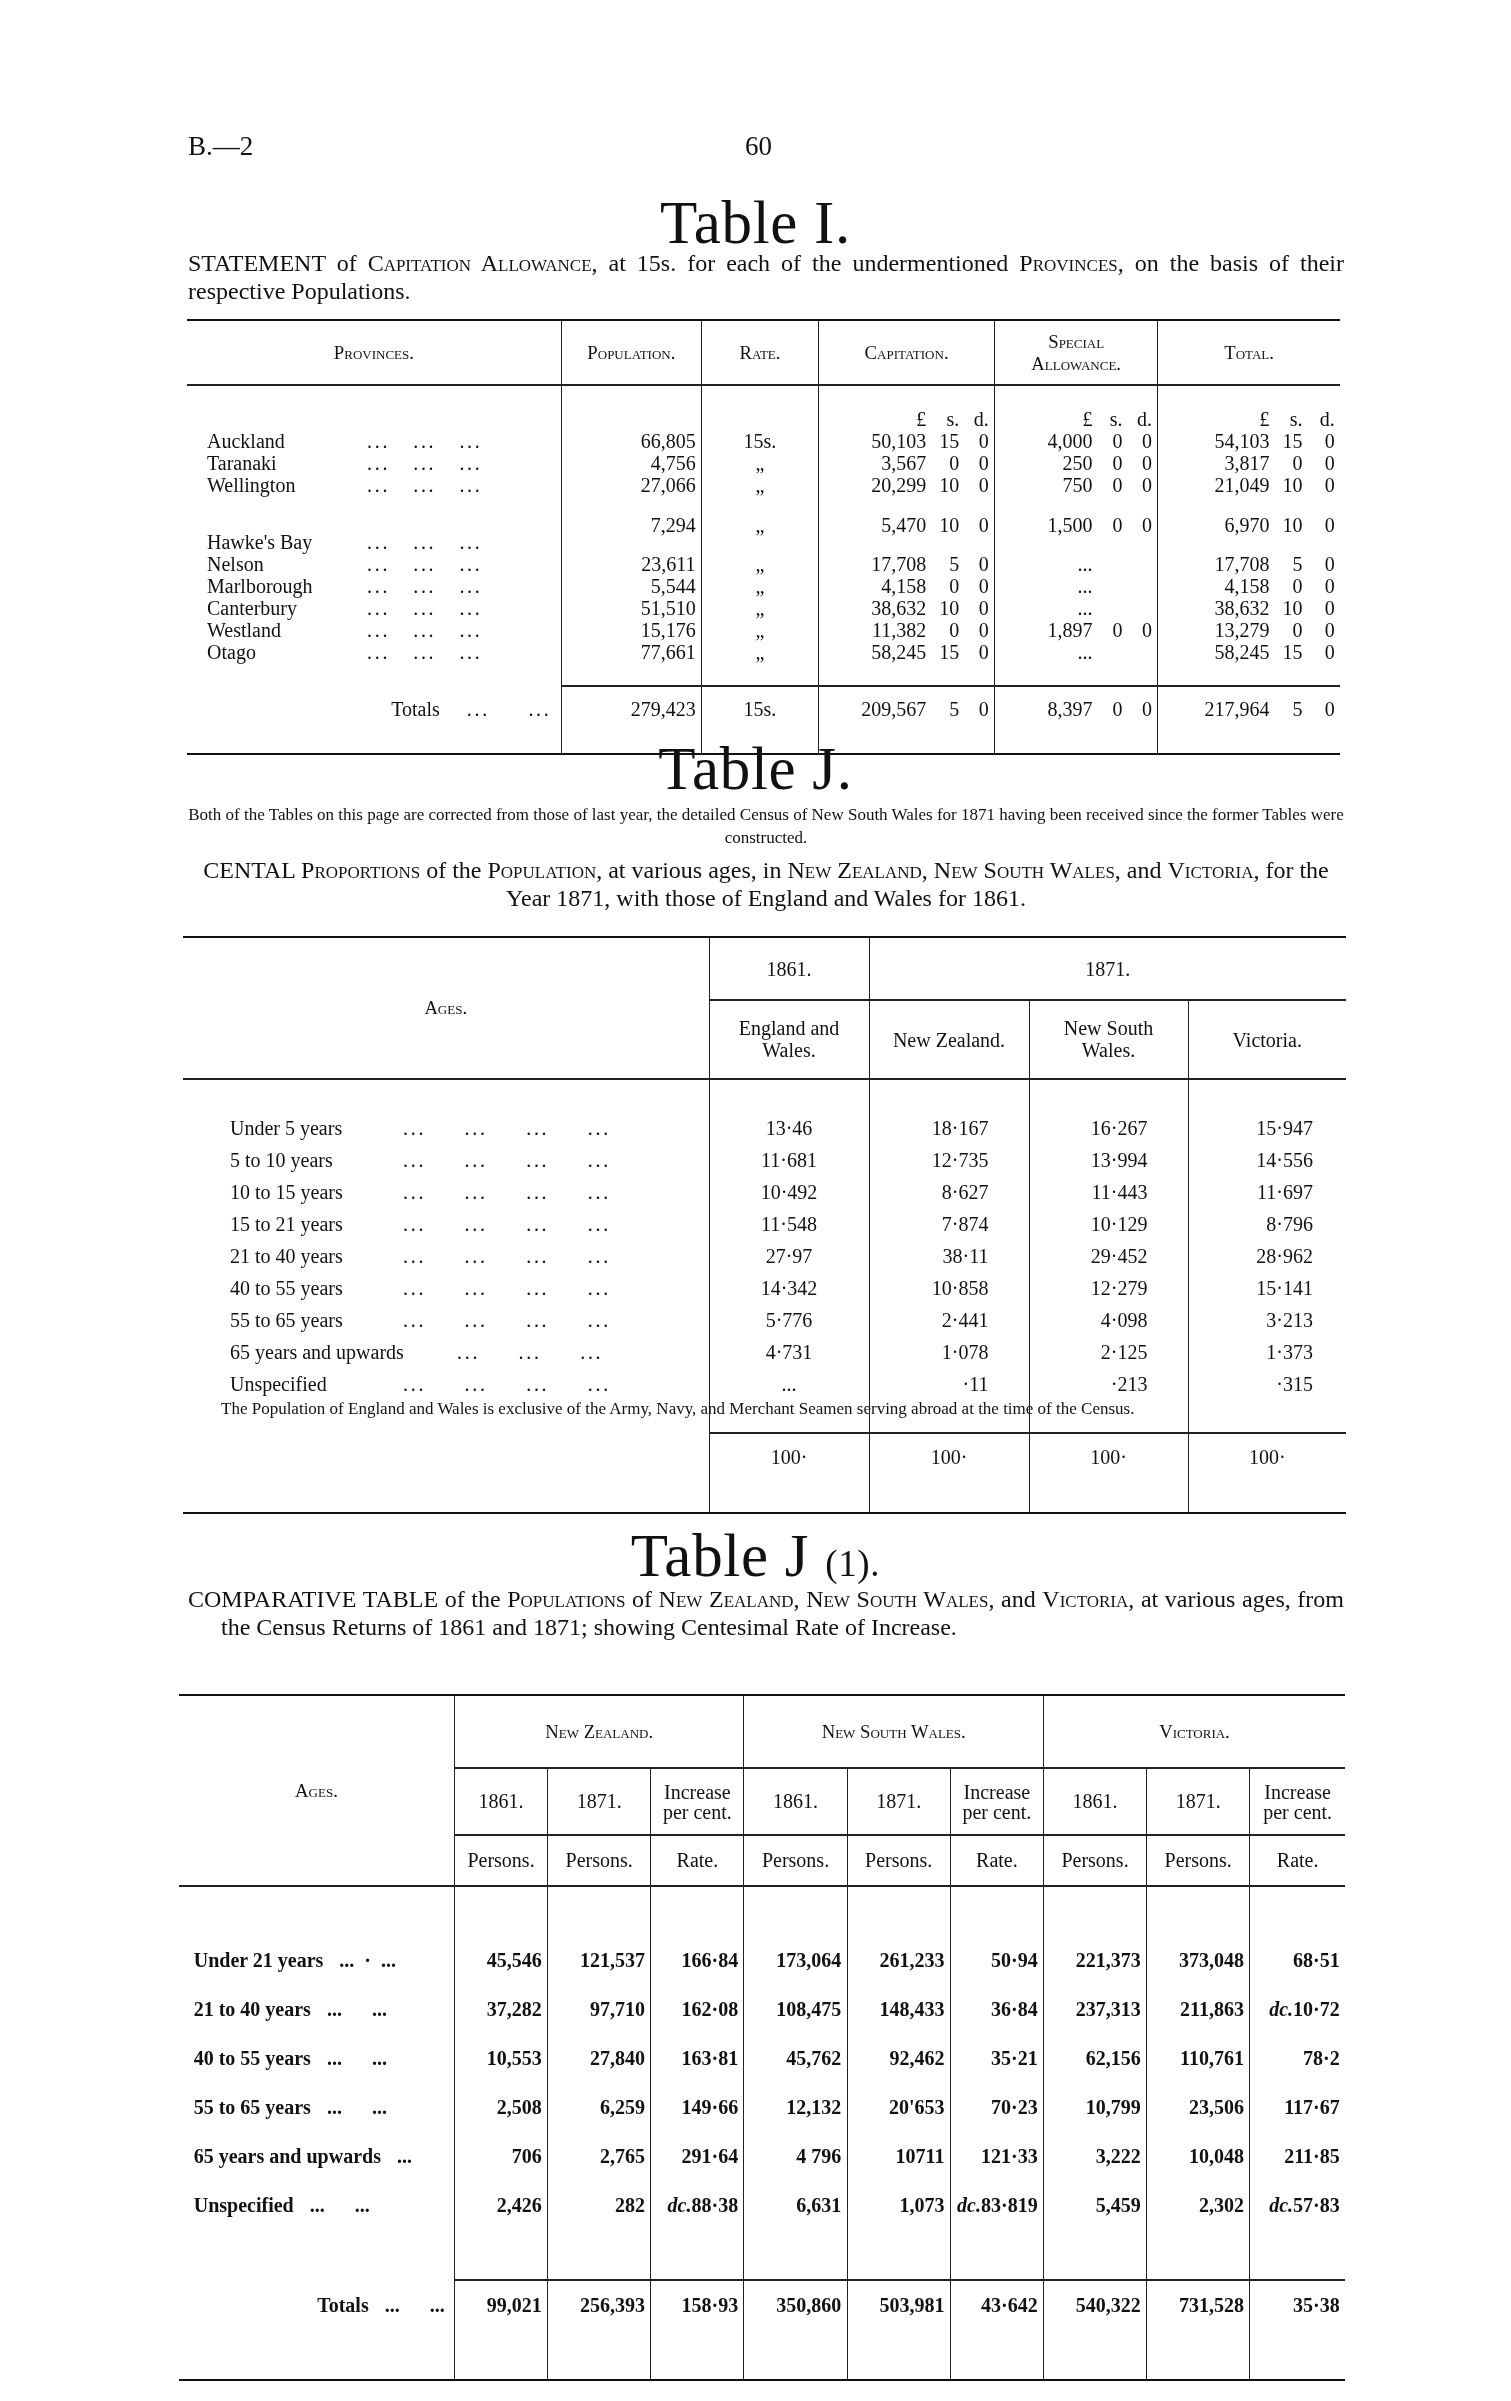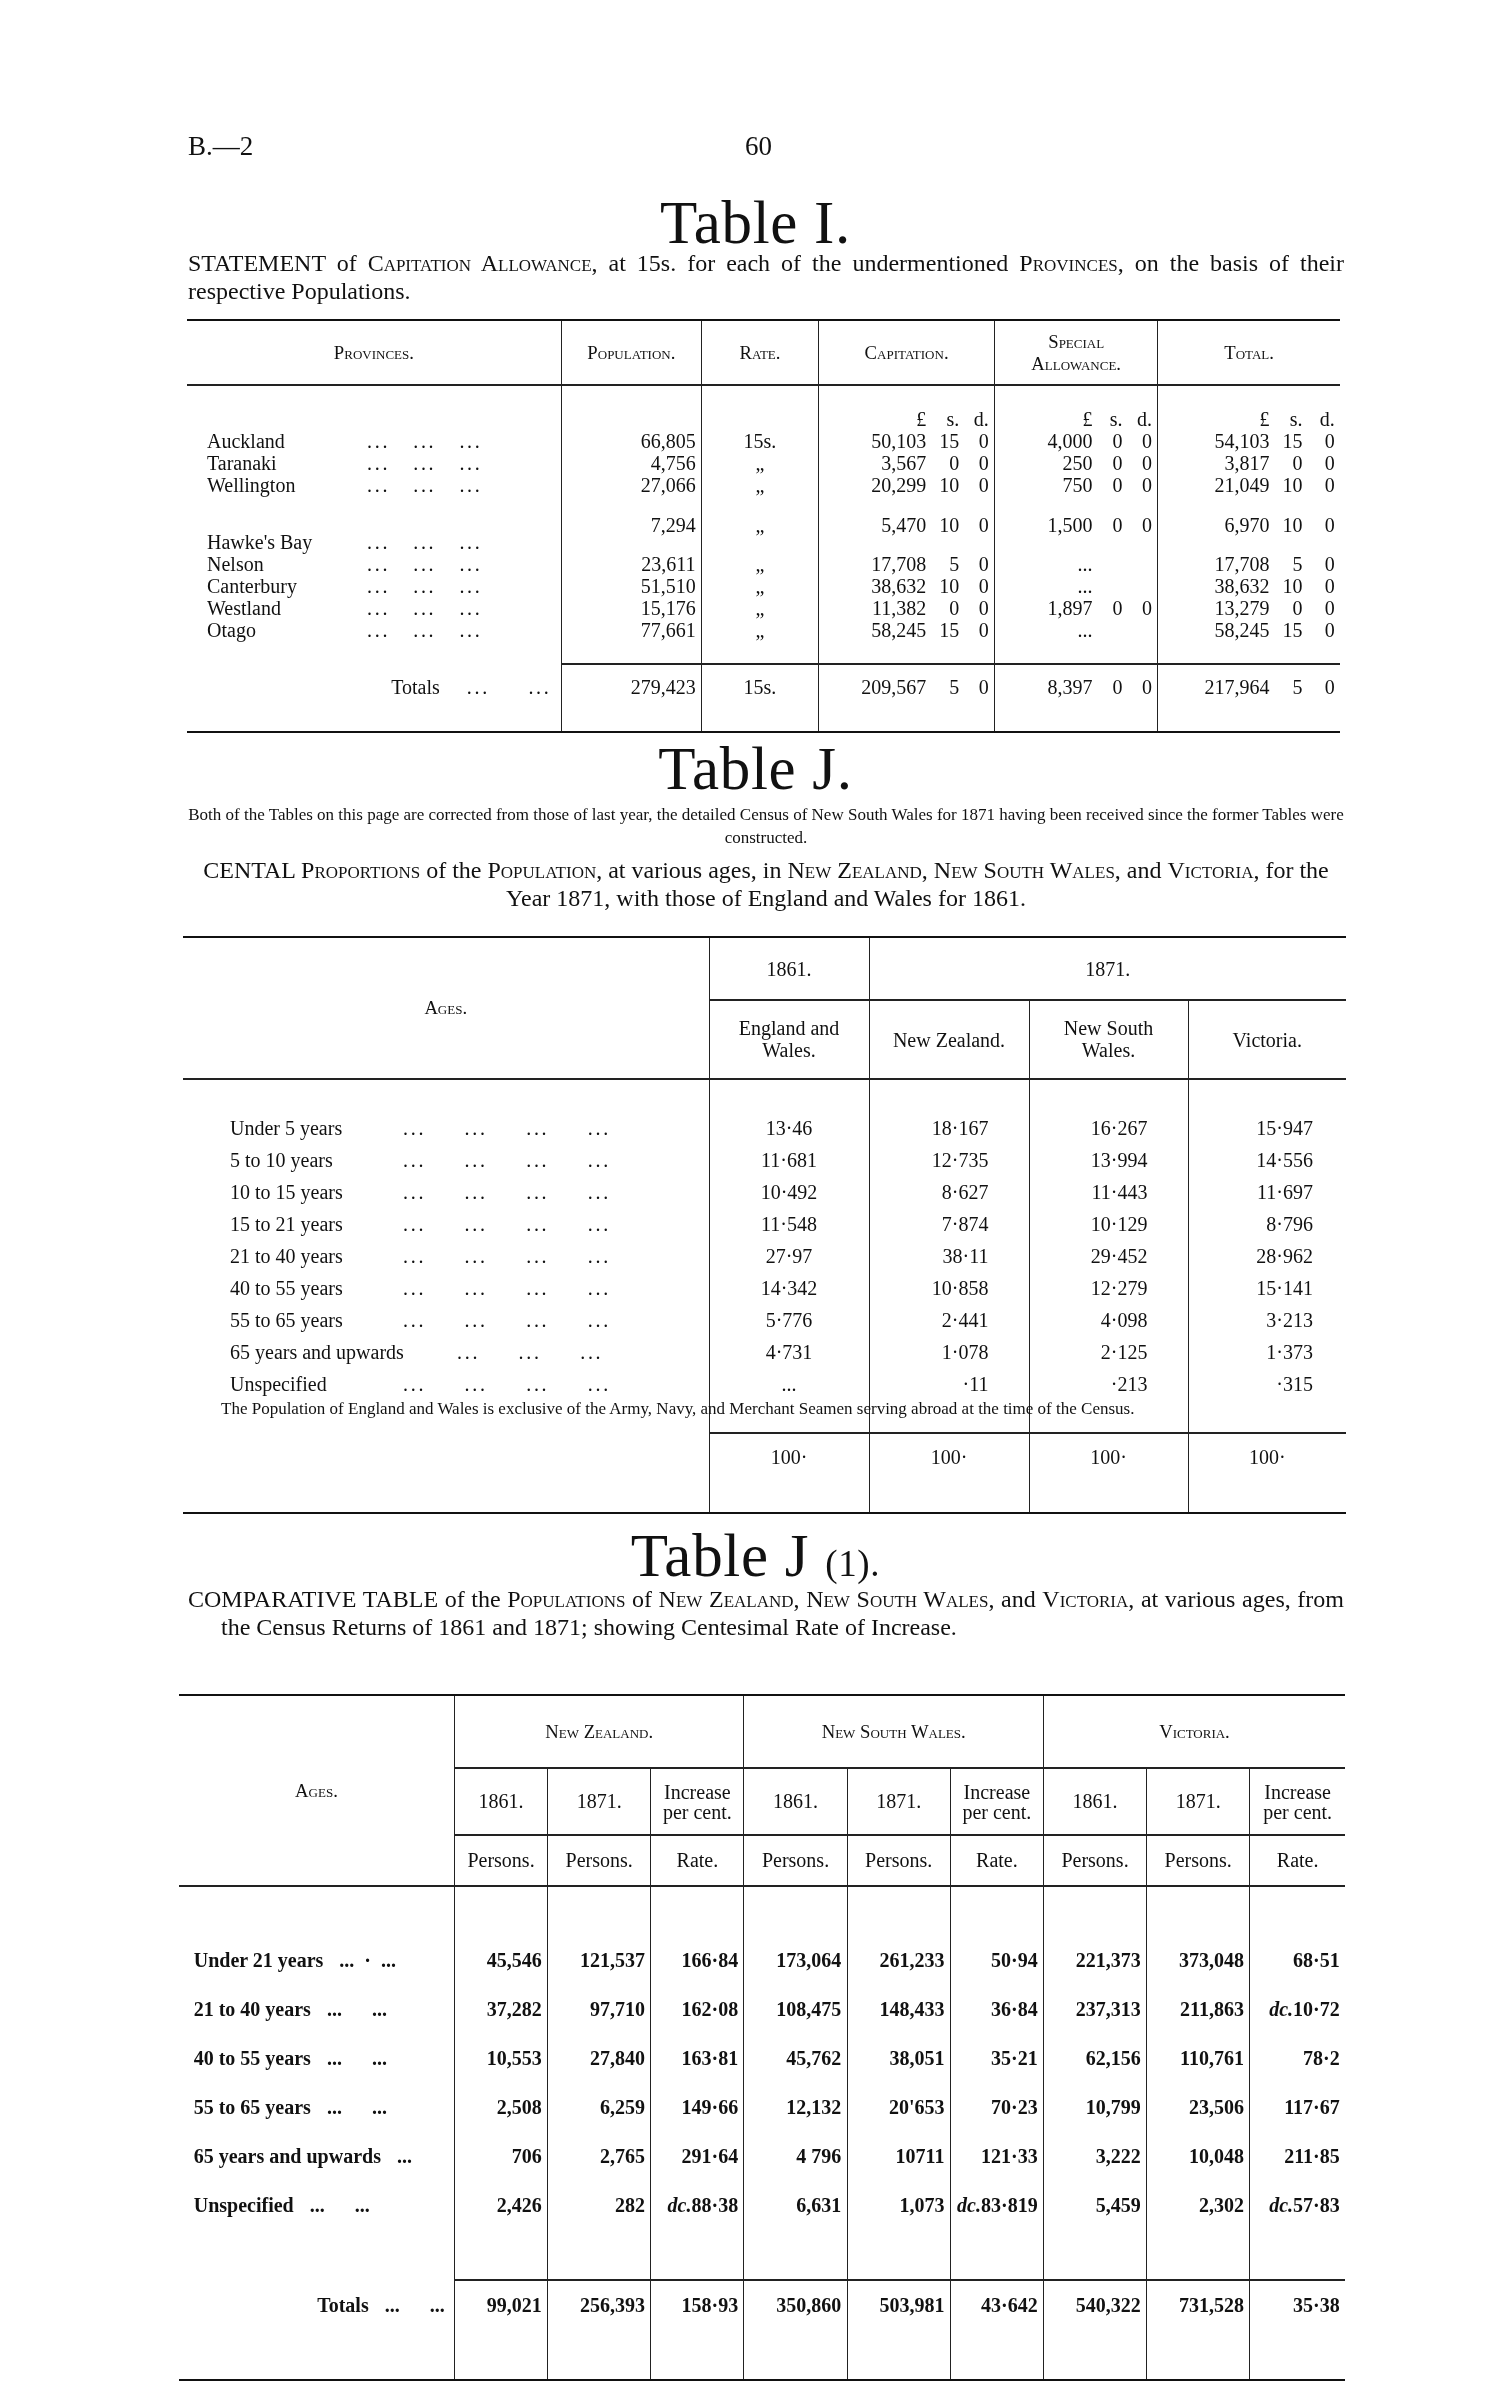--- a/index.html
+++ b/index.html
@@ -163,20 +163,34 @@
         <td class="r">5</td>
         <td class="r">0</td>
         <td class="r vl">...</td>
         <td class="r"></td>
         <td class="r"></td>
         <td class="r vl">17,708</td>
         <td class="r">5</td>
         <td class="r">0</td>
       </tr>
       <tr>
+        <td class="l" style="padding-left: 20px; white-space: pre;"><span style="display: inline-block; width: 133px;">Marlborough</span><span class="dots" style="margin-left: 27px;">...   ...   ...</span></td>
+        <td class="r vl">5,544</td>
+        <td class="c vl">„</td>
+        <td class="r vl">4,158</td>
+        <td class="r">0</td>
+        <td class="r">0</td>
+        <td class="r vl">...</td>
+        <td class="r"></td>
+        <td class="r"></td>
+        <td class="r vl">4,158</td>
+        <td class="r">0</td>
+        <td class="r">0</td>
+      </tr>
+      <tr>
         <td class="l" style="padding-left: 20px; white-space: pre;"><span style="display: inline-block; width: 133px;">Canterbury</span><span class="dots" style="margin-left: 27px;">...   ...   ...</span></td>
         <td class="r vl">51,510</td>
         <td class="c vl">„</td>
         <td class="r vl">38,632</td>
         <td class="r">10</td>
         <td class="r">0</td>
         <td class="r vl">...</td>
         <td class="r"></td>
         <td class="r"></td>
         <td class="r vl">38,632</td>
@@ -470,21 +484,21 @@
         <td class="r vl" style="font-weight: bold;">237,313</td>
         <td class="r vl" style="font-weight: bold;">211,863</td>
         <td class="r vl" style="font-weight: bold;"><i class="dc">dc.</i>10·72</td>
       </tr>
       <tr>
         <td class="l" style="white-space: pre; padding-left: 14.7px; font-weight: bold;"><span>40 to 55 years</span><span style="margin-left: 16px;">...      ...</span></td>
         <td class="r vl" style="font-weight: bold;">10,553</td>
         <td class="r vl" style="font-weight: bold;">27,840</td>
         <td class="r vl" style="font-weight: bold;">163·81</td>
         <td class="r vl" style="font-weight: bold;">45,762</td>
-        <td class="r vl" style="font-weight: bold;">38,051</td>
+        <td class="r vl" style="font-weight: bold;">92,462</td>
         <td class="r vl" style="font-weight: bold;">35·21</td>
         <td class="r vl" style="font-weight: bold;">62,156</td>
         <td class="r vl" style="font-weight: bold;">110,761</td>
         <td class="r vl" style="font-weight: bold;">78·2</td>
       </tr>
       <tr>
         <td class="l" style="white-space: pre; padding-left: 14.7px; font-weight: bold;"><span>55 to 65 years</span><span style="margin-left: 16px;">...      ...</span></td>
         <td class="r vl" style="font-weight: bold;">2,508</td>
         <td class="r vl" style="font-weight: bold;">6,259</td>
         <td class="r vl" style="font-weight: bold;">149·66</td>

